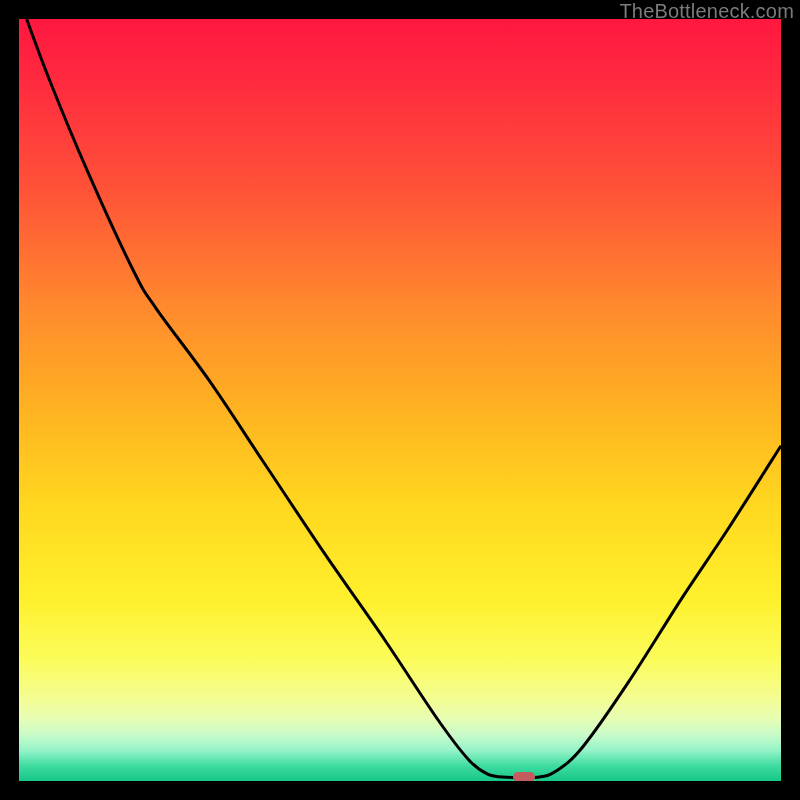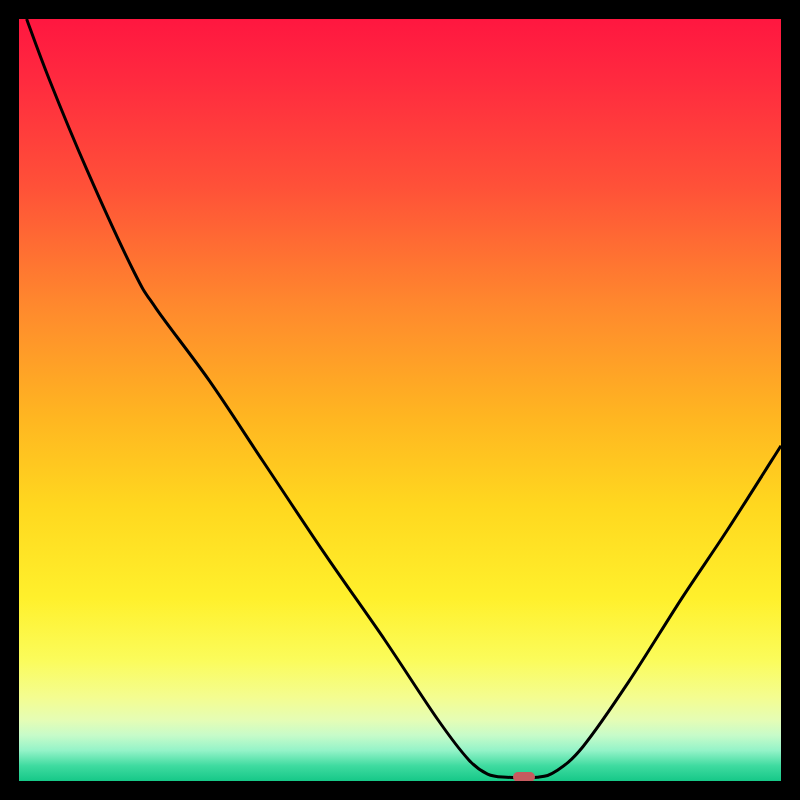--- a/index.html
+++ b/index.html
@@ -74,13 +74,14 @@
 <body>
 
 <div class="frame">
   <div class="plot-area">
     <div class="gradient-bg"></div>
     <svg class="curve-layer" viewBox="0 0 762 762" preserveAspectRatio="none">
       <path id="curve-path" fill="none" stroke="#000000" stroke-width="3" d="M 7.6 0.0 C 11.4 10.2, 20.3 35.6, 30.5 61.0 C 40.6 86.4, 54.6 120.6, 68.6 152.4 C 82.5 184.1, 102.9 228.6, 114.3 251.5 C 125.7 274.3, 124.5 271.1, 137.2 289.6 C 149.9 308.0, 172.7 336.5, 190.5 361.9 C 208.3 387.4, 224.8 413.4, 243.8 442.0 C 262.9 470.5, 284.5 503.6, 304.8 533.4 C 325.1 563.2, 346.7 593.1, 365.8 621.0 C 384.8 649.0, 405.1 681.1, 419.1 701.0 C 433.1 721.0, 441.3 731.6, 449.6 740.7 C 457.8 749.7, 462.3 752.2, 468.6 755.1 C 475.0 758.1, 479.4 757.7, 487.7 758.2 C 495.9 758.7, 509.9 759.2, 518.2 758.2 C 526.4 757.2, 529.6 757.2, 537.2 752.1 C 544.8 747.0, 551.8 742.6, 563.9 727.7 C 575.9 712.9, 593.1 687.7, 609.6 662.9 C 626.1 638.2, 646.4 604.5, 662.9 579.1 C 679.4 553.7, 692.2 535.9, 708.7 510.5 C 725.2 485.1, 753.1 440.7, 762.0 426.7"></path>
     </svg>
     <div id="marker" class="marker" style="left: 505.206px; top: 758.19px; background: rgb(198, 91, 95);"></div>
   </div>
+  <div class="watermark">TheBottleneck.com</div>
 </div>
 
 </body></html>

